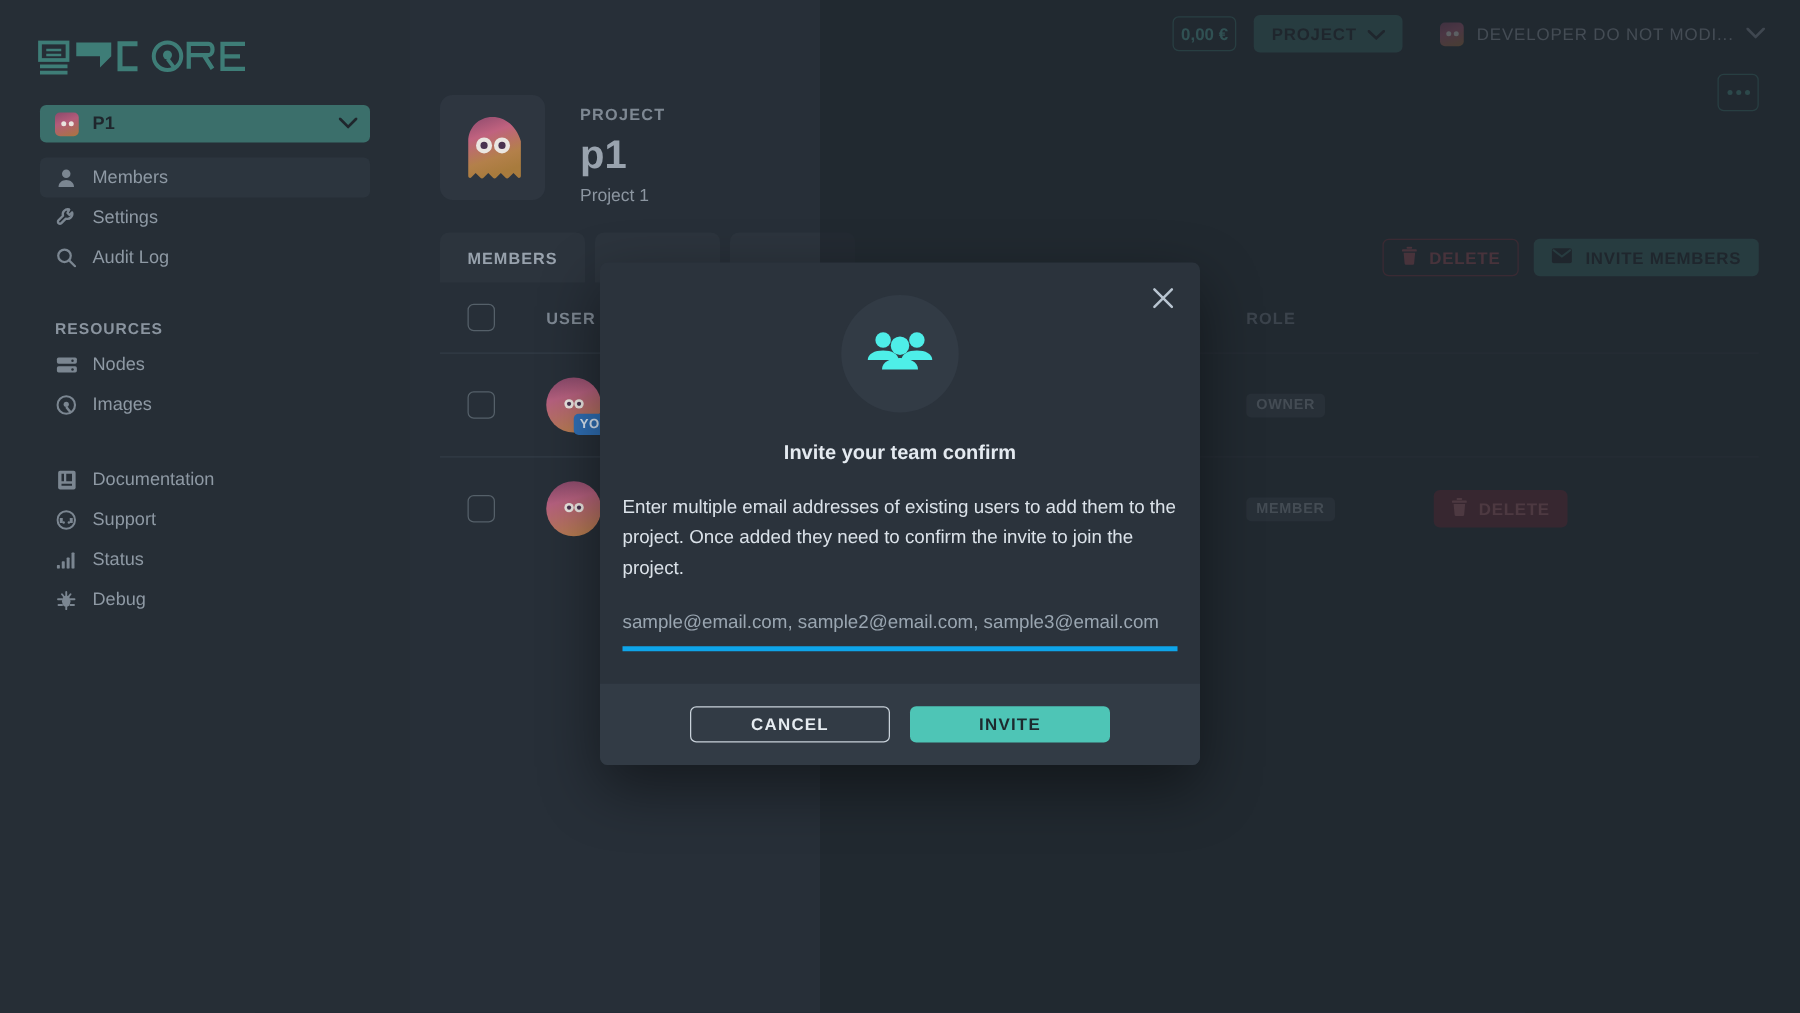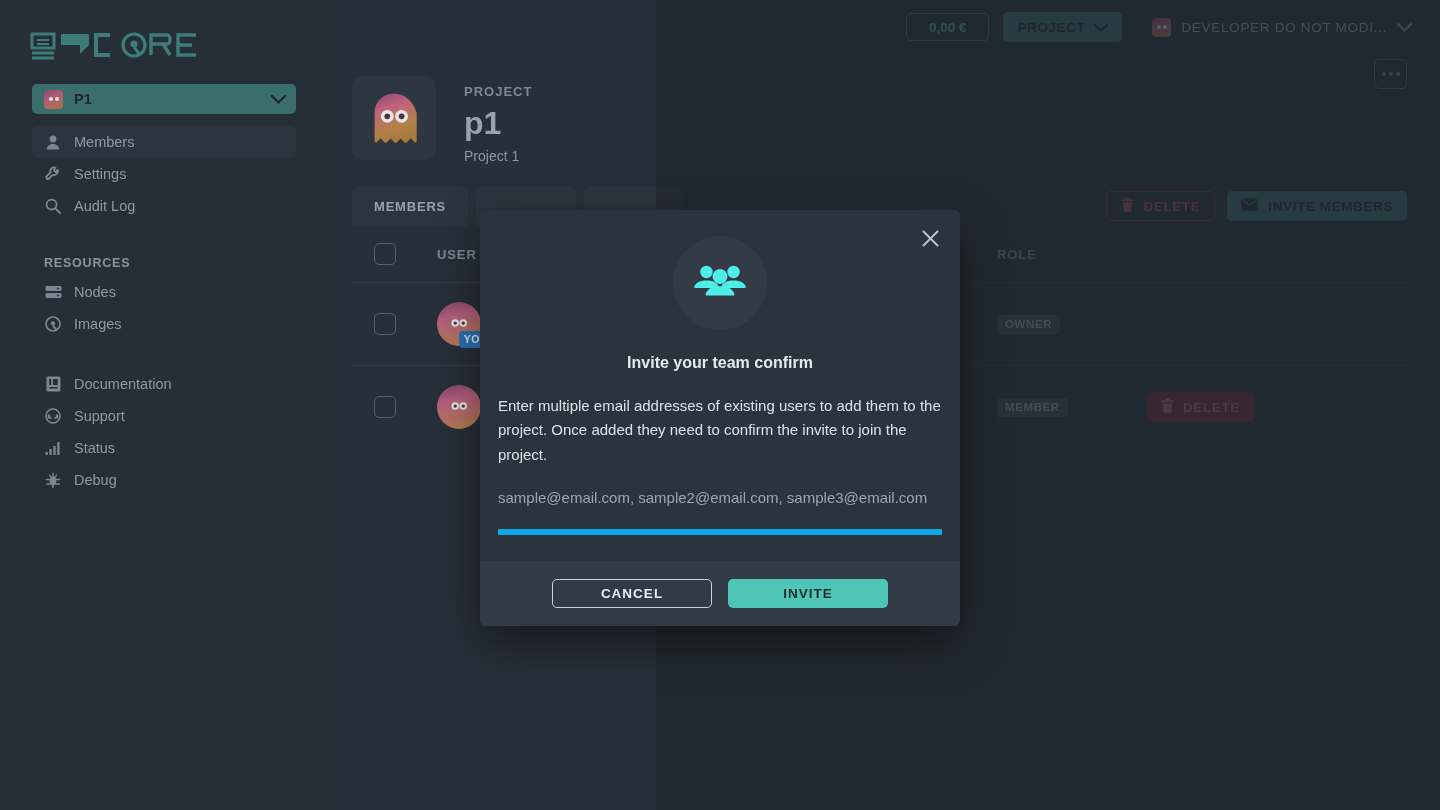--- a/index.html
+++ b/index.html
@@ -76,21 +76,21 @@
 
   
   .main { flex: 1 1 auto; position: relative; height: 810px; }
 
   .topbar {
     height: 54px; display: flex; align-items: center; justify-content: flex-end;
     padding-right: 28px; gap: 14px;
   }
   .credit {
     border: 1px solid #3d7a73; border-radius: 5px;
-    height: 28px; padding: 0 22px;
+    height: 28px; padding: 0 6px;
     display: flex; align-items: center; justify-content: center;
     color: #57b5aa; font-size: 13.5px; font-weight: 700;
     cursor: pointer;
   }
   .btn-project {
     background: #3b6f6b; border-radius: 5px; height: 30px;
     padding: 0 14px; display: flex; align-items: center; gap: 9px;
     color: #1f262c; font-size: 13.5px; font-weight: 700; letter-spacing: .6px;
     cursor: pointer;
   }
@@ -238,22 +238,22 @@
   .modal-title {
     text-align: center; margin-top: 24px;
     font-size: 16px; font-weight: 700; color: #e4eaf0;
   }
   .modal-desc {
     margin-top: 22px; padding: 0 0 0 0;
     font-size: 15px; line-height: 1.62; color: #dbe2e9;
   }
   .modal-input {
     margin-top: 22px;
-    border-bottom: 6px solid #0ea5e9;
-    padding-bottom: 22px;
+    border-bottom: 4px solid #0ea5e9;
+    padding-bottom: 10px;
   }
   .modal-input input {
     width: 100%; background: transparent; border: none; outline: none;
     font-family: "Liberation Sans", sans-serif;
     font-size: 15px; color: #b5bfc9;
   }
   .modal-input input::placeholder { color: #9aa6b1; }
   .modal-foot {
     background: #323b45;
     height: 65px; display: flex; align-items: center; justify-content: center;

